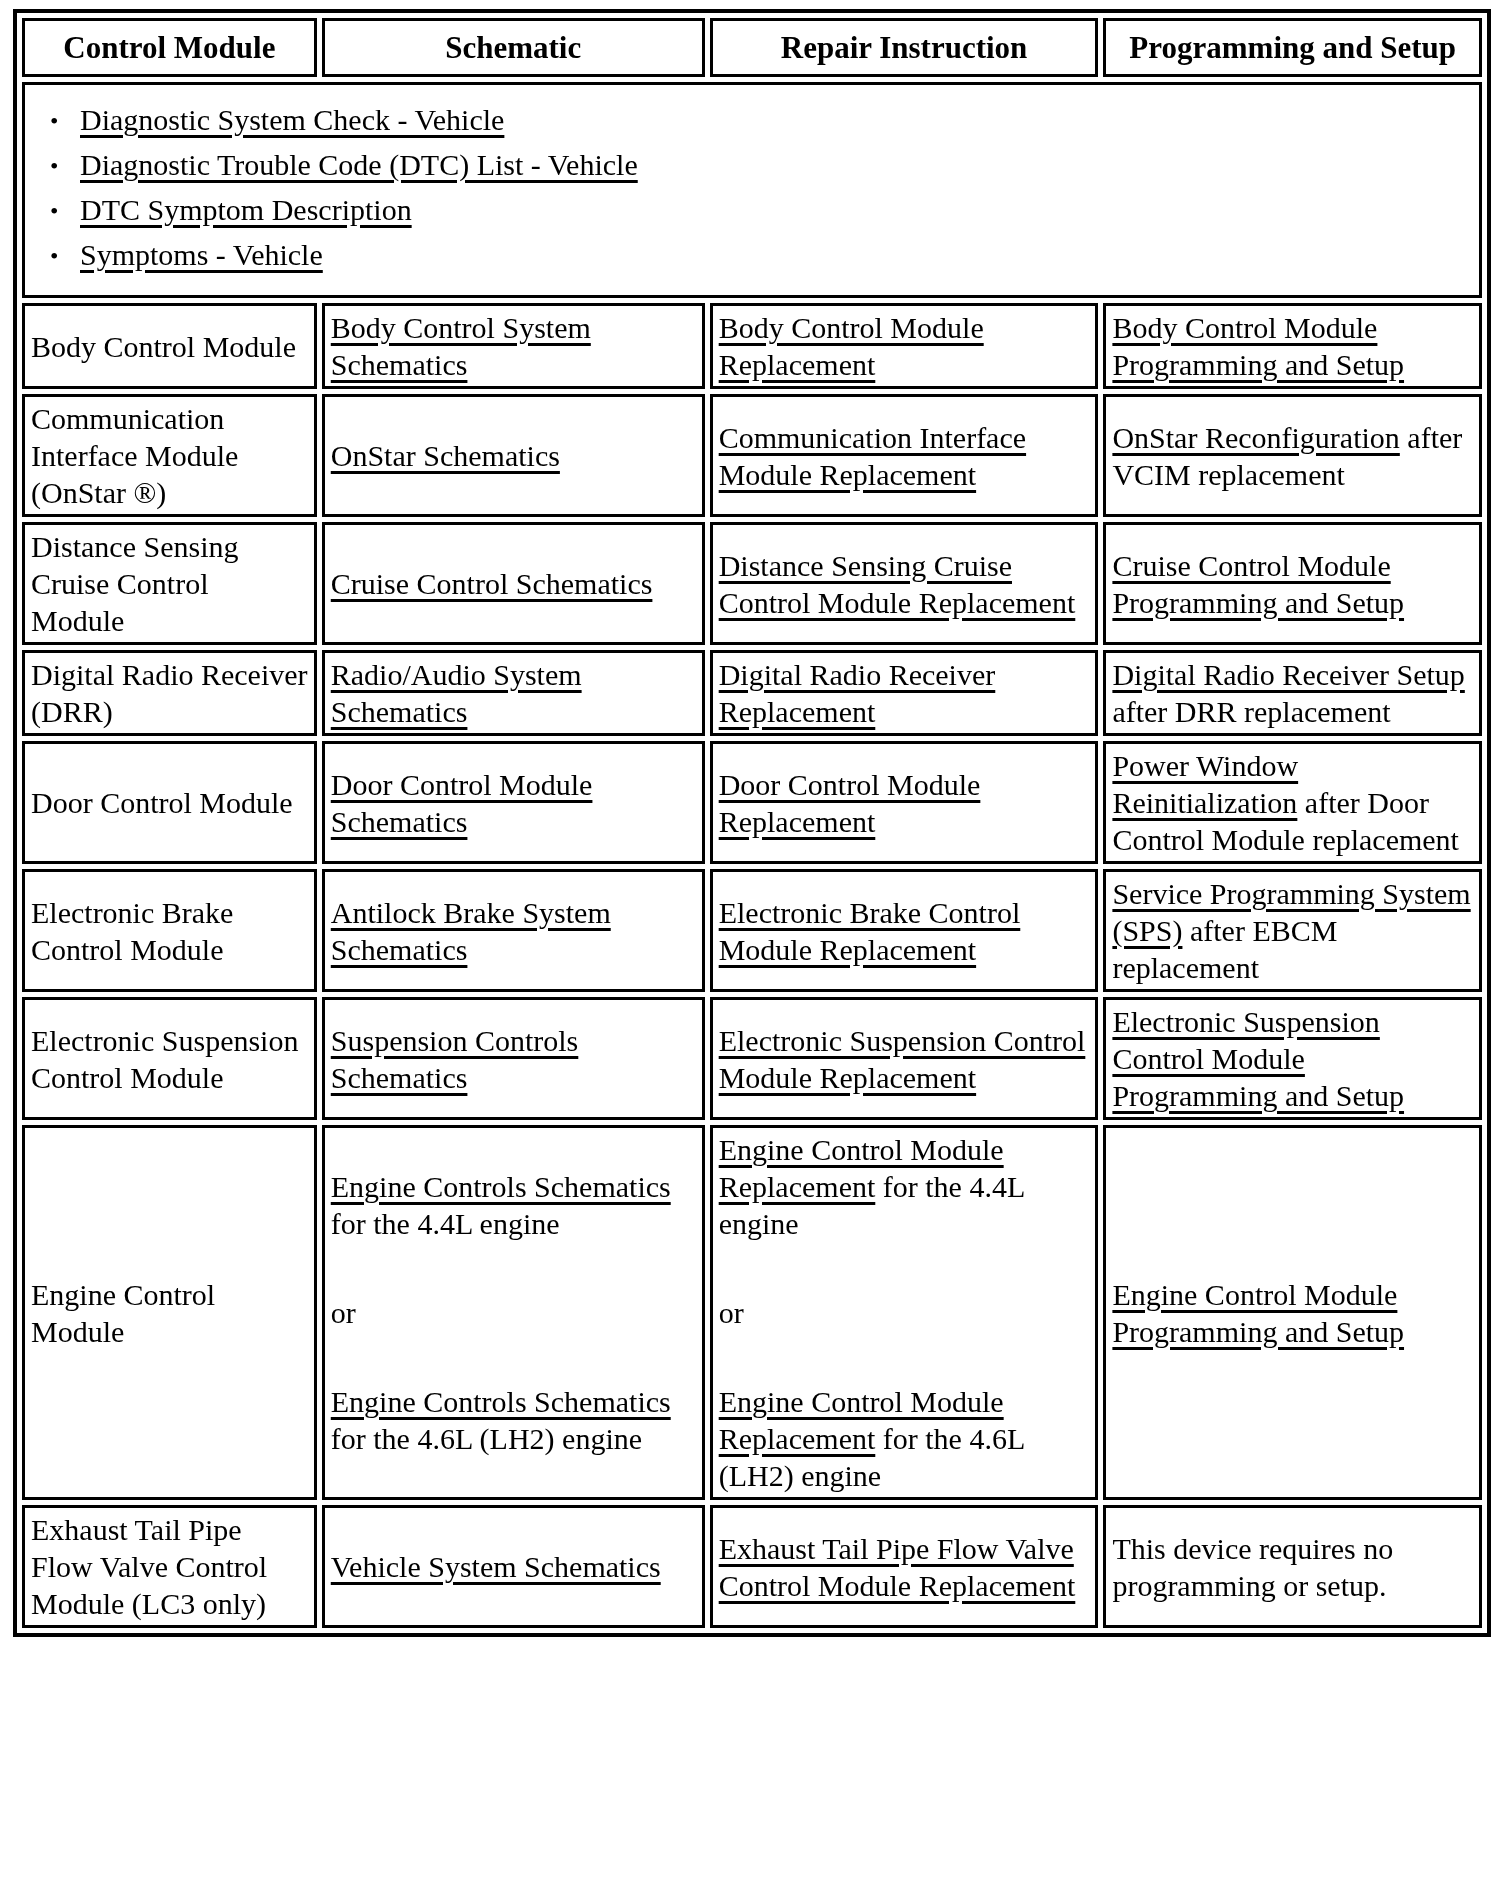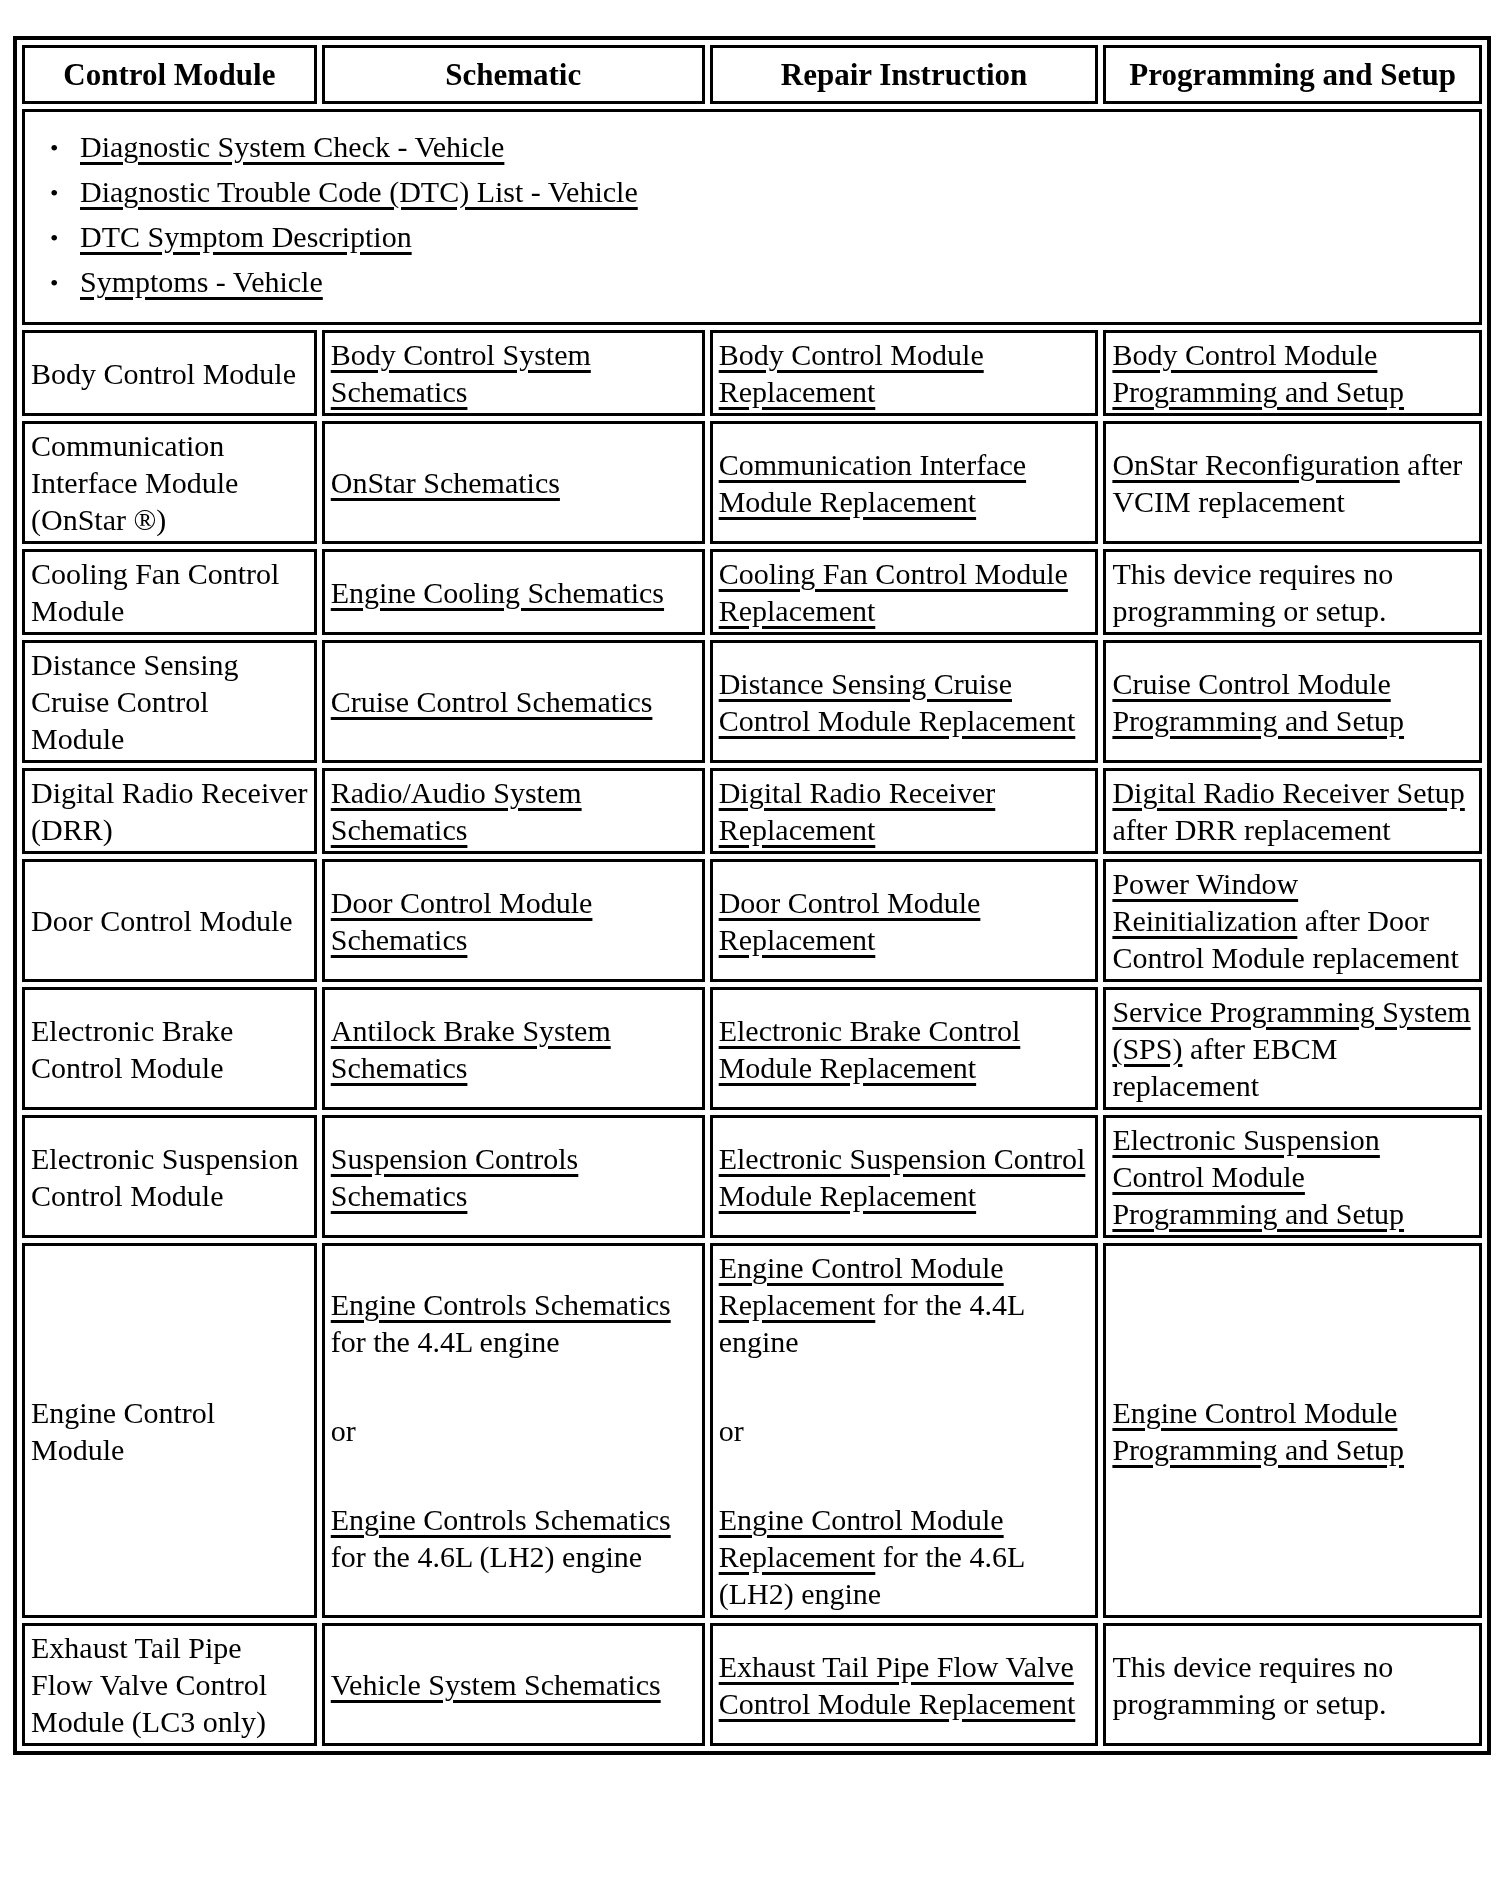--- a/index.html
+++ b/index.html
@@ -6,21 +6,21 @@
     background: #ffffff;
     margin: 0;
     padding: 0;
   }
   body {
     width: 1504px;
     font-family: "Liberation Serif", "DejaVu Serif", serif;
     color: #000000;
   }
   .page {
-    padding: 36px 13px 14px 13px;
+    padding: 9px 13px 14px 13px;
   }
   table.ref {
     width: 1478px;
     table-layout: fixed;
     border-collapse: separate;
     border-spacing: 5px;
     border: 4px solid #000000;
     background: #ffffff;
   }
   col.c1 { width: 20.4%; }
@@ -119,32 +119,20 @@
             <div class="para"><a class="lnk">OnStar Schematics</a></div>
           </td>
           <td>
             <div class="para"><a class="lnk">Communication Interface Module Replacement</a></div>
           </td>
           <td>
             <div class="para"><a class="lnk">OnStar Reconfiguration</a><span> after VCIM replacement</span></div>
           </td>
         </tr>
         <tr>
-          <td>Cooling Fan Control Module</td>
-          <td>
-            <div class="para"><a class="lnk">Engine Cooling Schematics</a></div>
-          </td>
-          <td>
-            <div class="para"><a class="lnk">Cooling Fan Control Module Replacement</a></div>
-          </td>
-          <td>
-            <div class="para"><span>This device requires no programming or setup.</span></div>
-          </td>
-        </tr>
-        <tr>
           <td>Distance Sensing Cruise Control Module</td>
           <td>
             <div class="para"><a class="lnk">Cruise Control Schematics</a></div>
           </td>
           <td>
             <div class="para"><a class="lnk">Distance Sensing Cruise Control Module Replacement</a></div>
           </td>
           <td>
             <div class="para"><a class="lnk">Cruise Control Module Programming and Setup</a></div>
           </td>

